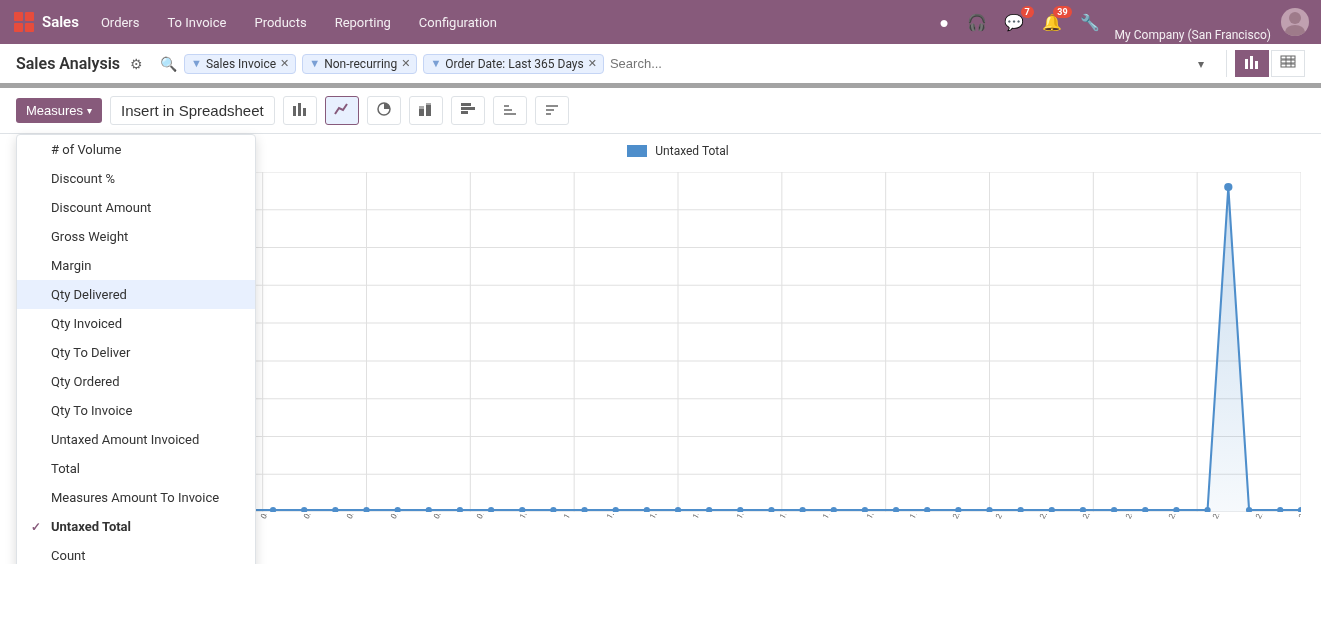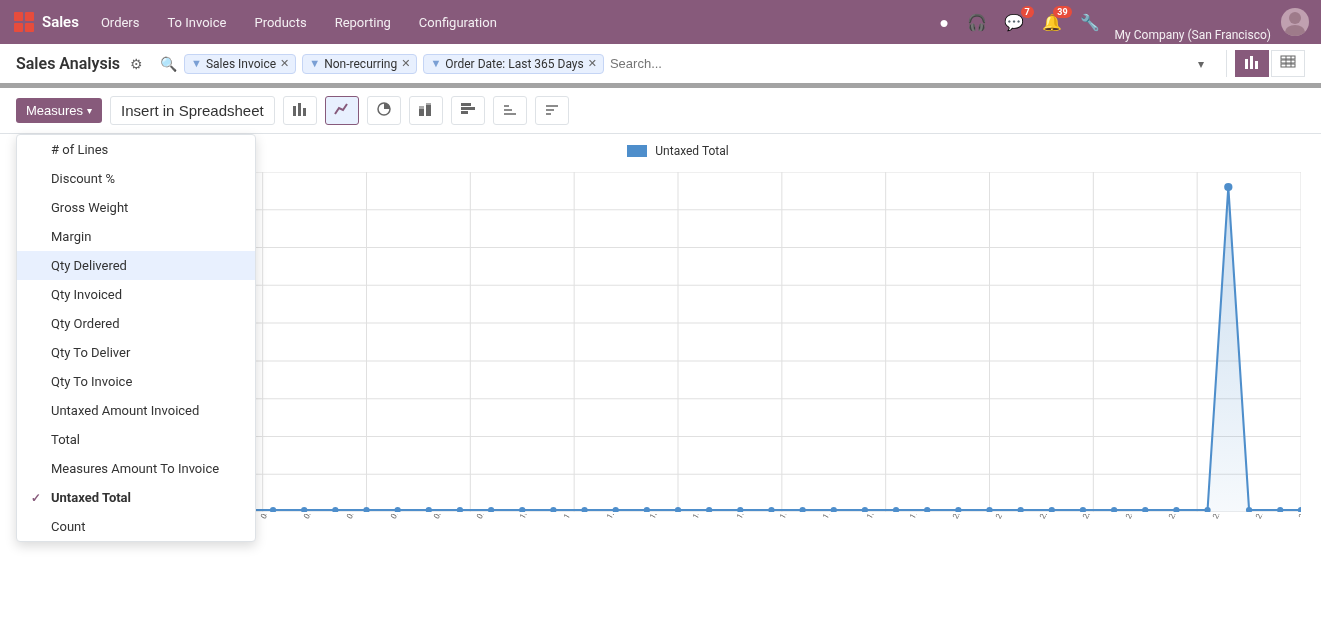--- a/index.html
+++ b/index.html
@@ -234,49 +234,53 @@
         <line x1="2" y1="4" x2="14" y2="4" stroke="#666" stroke-width="1.5"></line>
         <line x1="2" y1="8" x2="10" y2="8" stroke="#666" stroke-width="1.5"></line>
         <line x1="2" y1="12" x2="7" y2="12" stroke="#666" stroke-width="1.5"></line>
       </svg>
   </button>
 
   <div class="measures-dropdown">
     <div class="dropdown-scroll">
       <div class="dropdown-item">
         <span class="check-icon"></span>
-        <span># of Lines</span>
+        <span># of Volume</span>
       </div>
       <div class="dropdown-item">
         <span class="check-icon"></span>
         <span>Discount %</span>
       </div>
       <div class="dropdown-item">
         <span class="check-icon"></span>
+        <span>Discount Amount</span>
+      </div>
+      <div class="dropdown-item">
+        <span class="check-icon"></span>
         <span>Gross Weight</span>
       </div>
       <div class="dropdown-item">
         <span class="check-icon"></span>
         <span>Margin</span>
       </div>
       <div class="dropdown-item highlighted">
         <span class="check-icon"></span>
         <span>Qty Delivered</span>
       </div>
       <div class="dropdown-item">
         <span class="check-icon"></span>
         <span>Qty Invoiced</span>
       </div>
       <div class="dropdown-item">
         <span class="check-icon"></span>
+        <span>Qty To Deliver</span>
+      </div>
+      <div class="dropdown-item">
+        <span class="check-icon"></span>
         <span>Qty Ordered</span>
-      </div>
-      <div class="dropdown-item">
-        <span class="check-icon"></span>
-        <span>Qty To Deliver</span>
       </div>
       <div class="dropdown-item">
         <span class="check-icon"></span>
         <span>Qty To Invoice</span>
       </div>
       <div class="dropdown-item">
         <span class="check-icon"></span>
         <span>Untaxed Amount Invoiced</span>
       </div>
       <div class="dropdown-item">

